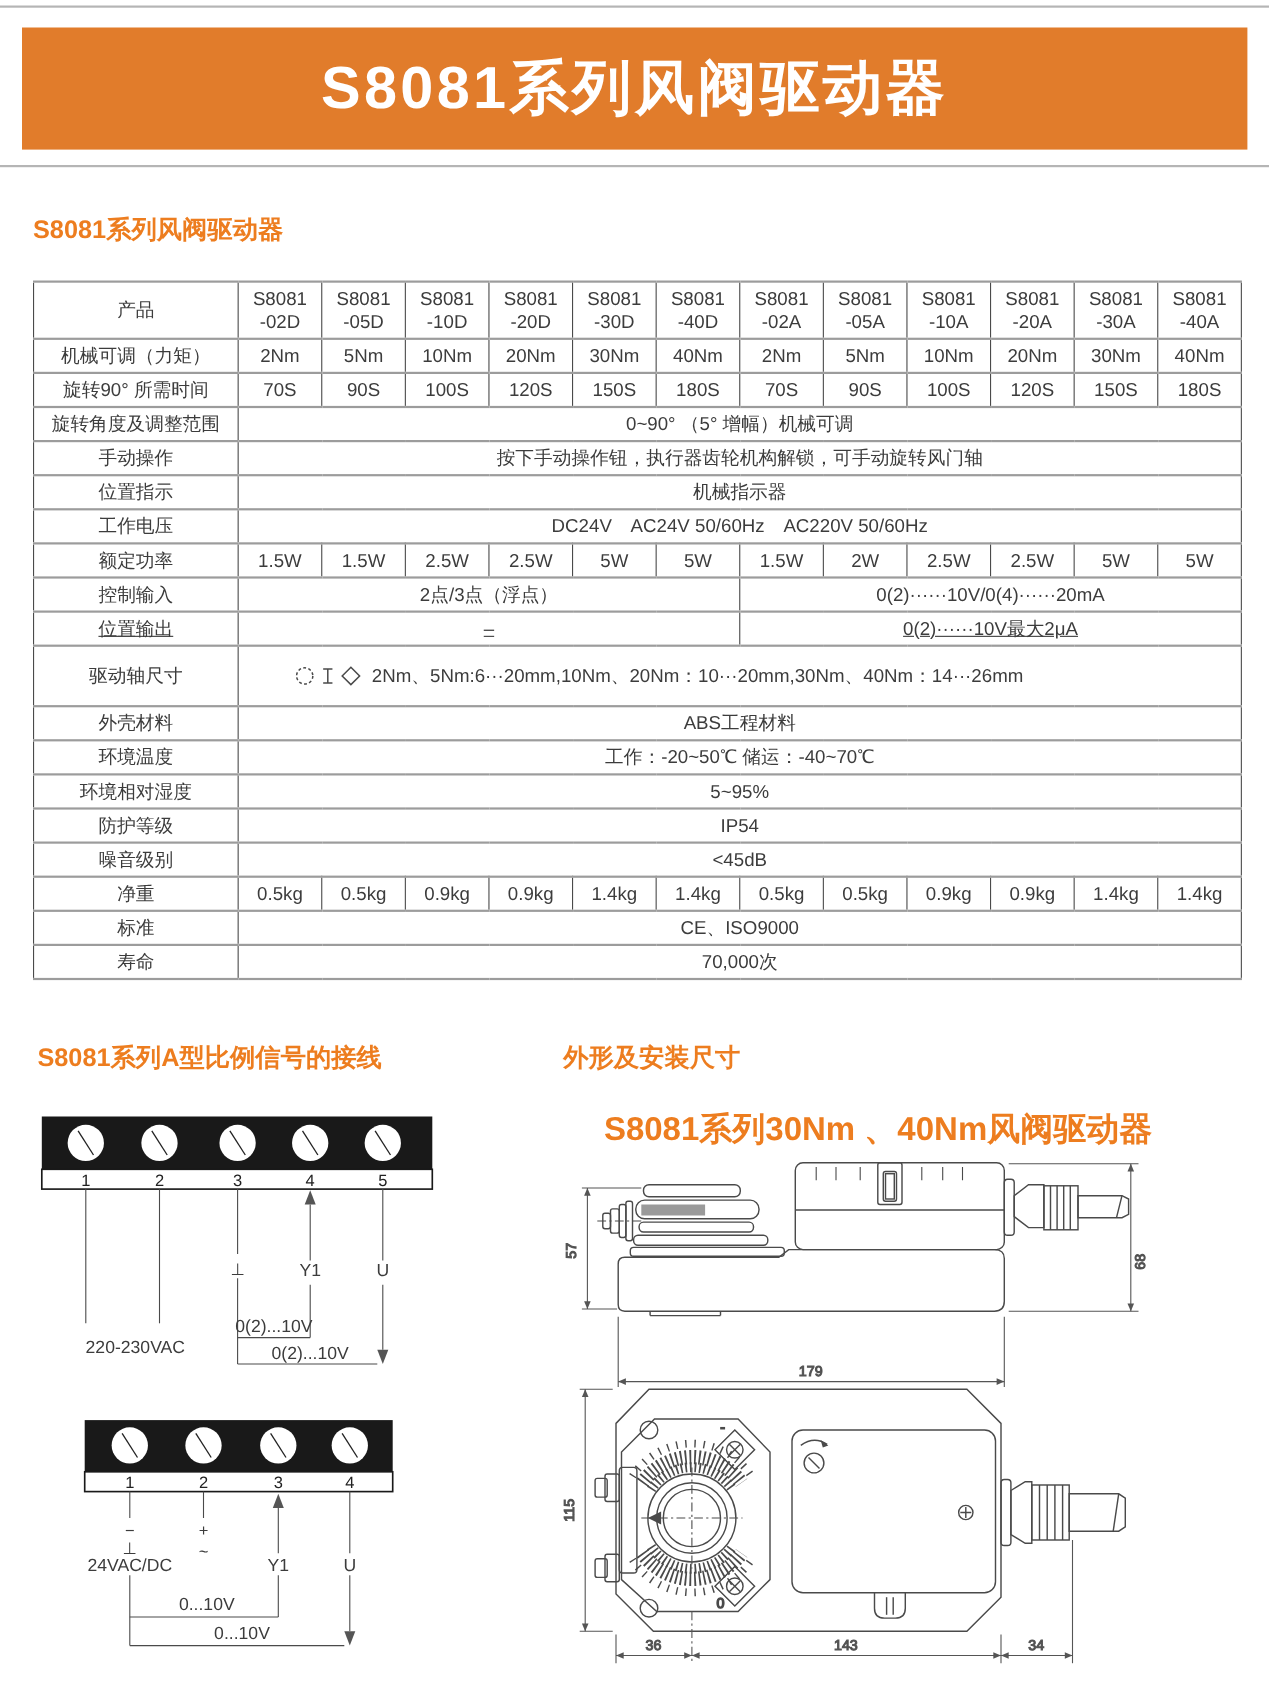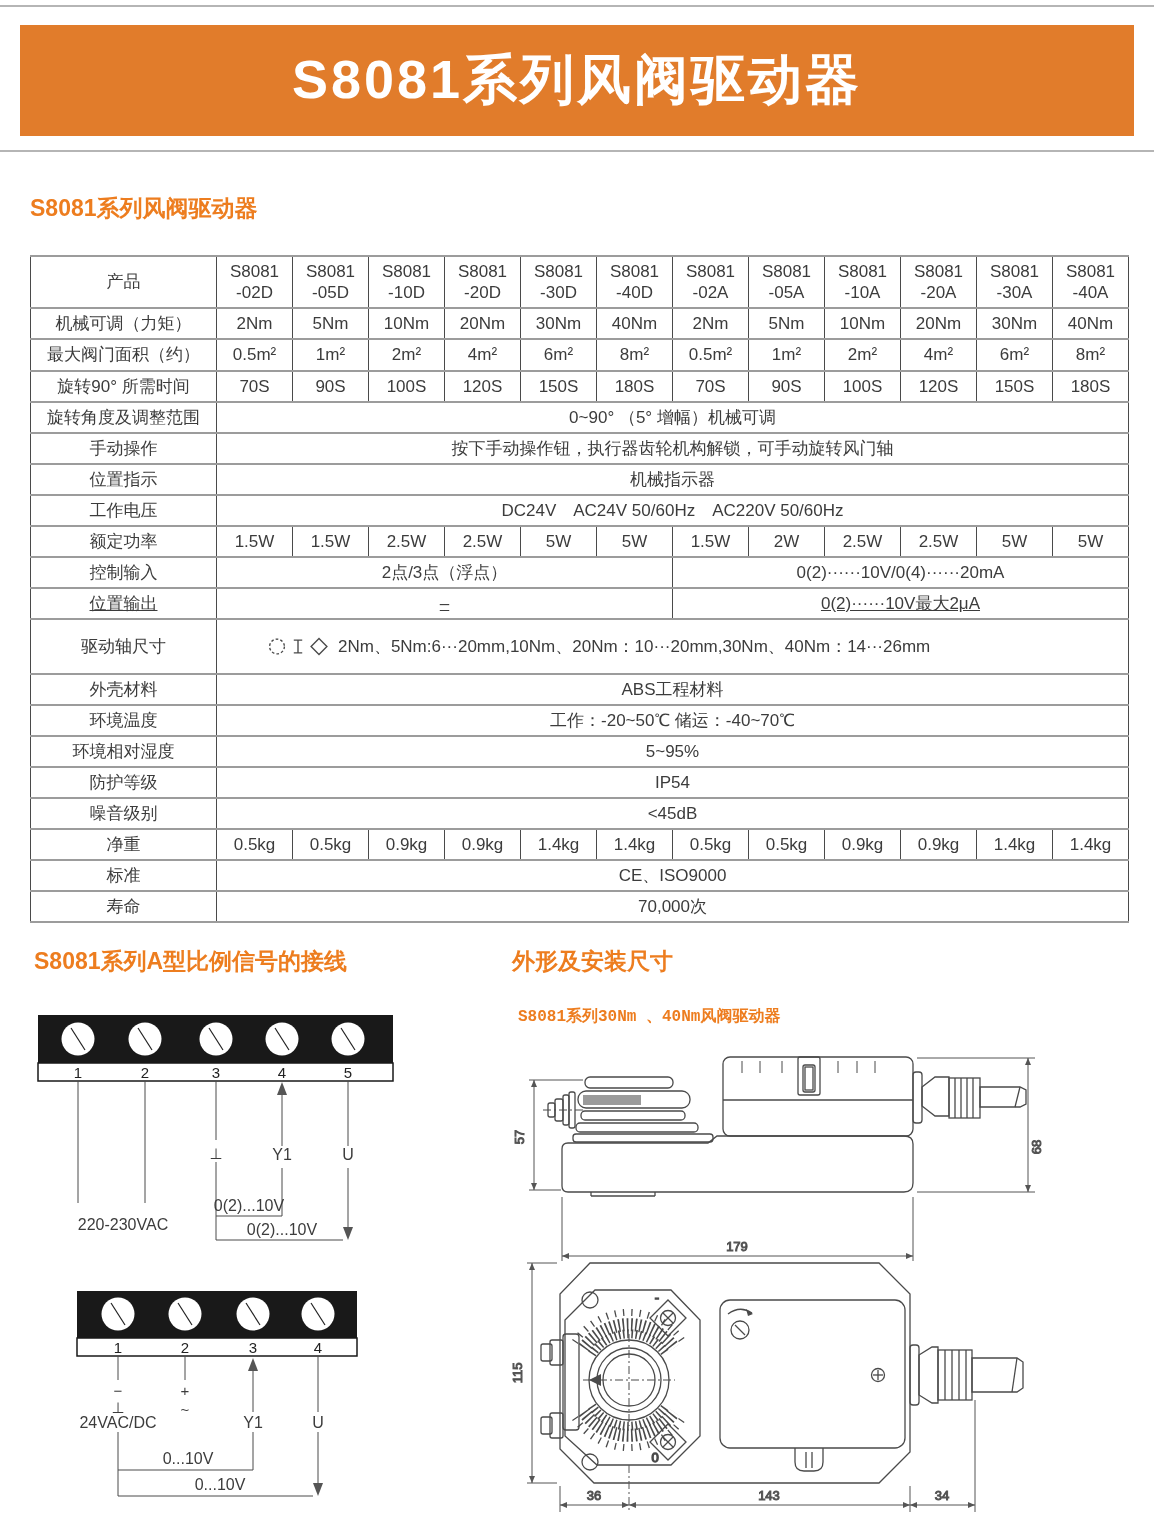--- a/index.html
+++ b/index.html
@@ -6,21 +6,21 @@
   .page { position:relative; width:1154px; height:1534px; background:#fff; overflow:hidden; color:#3c3c3c; }
   .rule { position:absolute; left:0; width:1154px; height:2px; background:#b5b5b5; }
   #rule-top { top:5px; }
   #rule-sub { top:150px; }
   .banner { position:absolute; left:20px; top:25px; width:1114px; height:111px; background:#E17C2B; display:flex; align-items:center; justify-content:center; }
   .banner span { color:#fff; font-size:54px; font-weight:bold; letter-spacing:3px; }
   .sec-title { position:absolute; margin:0; color:#ED7D1F; font-weight:bold; font-size:23px; }
   #spec-title { left:30px; top:193px; }
   #wiring-title { left:34px; top:946px; }
   #outline-title { left:512px; top:946px; }
-  #outline-subtitle { left:518px; top:1006px; font-size:16px;font-family:Liberation Mono, monospace; }
+  #outline-subtitle { left:549px; top:1006px; font-size:30px; }
 
   table.spec { position:absolute; left:30px; top:255px; width:1098px; border-collapse:collapse; table-layout:fixed; }
   table.spec td { border-top:2px solid #9c9c9c; border-bottom:2px solid #9c9c9c;
                   border-left:1px solid #4a4a4a; border-right:1px solid #4a4a4a;
                   font-size:17px; color:#3c3c3c; text-align:center; vertical-align:middle;
                   padding:1px 2px; white-space:pre-line; line-height:1.25; overflow:hidden; }
   table.spec td.left { text-align:left; padding-left:50px; }
   .shaft-icons { margin-right:8px; }
   .si { width:20px; height:19px; stroke:#4a4a4a; fill:none; stroke-width:1.3; vertical-align:-4px; margin-right:1px; }
 
@@ -109,35 +109,20 @@
           <td class="val">10Nm</td>
           <td class="val">20Nm</td>
           <td class="val">30Nm</td>
           <td class="val">40Nm</td>
           <td class="val">2Nm</td>
           <td class="val">5Nm</td>
           <td class="val">10Nm</td>
           <td class="val">20Nm</td>
           <td class="val">30Nm</td>
           <td class="val">40Nm</td>
-        </tr>
-        <tr style="height: 32px;">
-          <td class="lbl">最大阀门面积（约）</td>
-          <td class="val">0.5m²</td>
-          <td class="val">1m²</td>
-          <td class="val">2m²</td>
-          <td class="val">4m²</td>
-          <td class="val">6m²</td>
-          <td class="val">8m²</td>
-          <td class="val">0.5m²</td>
-          <td class="val">1m²</td>
-          <td class="val">2m²</td>
-          <td class="val">4m²</td>
-          <td class="val">6m²</td>
-          <td class="val">8m²</td>
         </tr>
         <tr style="height: 31px;">
           <td class="lbl">旋转90° 所需时间</td>
           <td class="val">70S</td>
           <td class="val">90S</td>
           <td class="val">100S</td>
           <td class="val">120S</td>
           <td class="val">150S</td>
           <td class="val">180S</td>
           <td class="val">70S</td>

